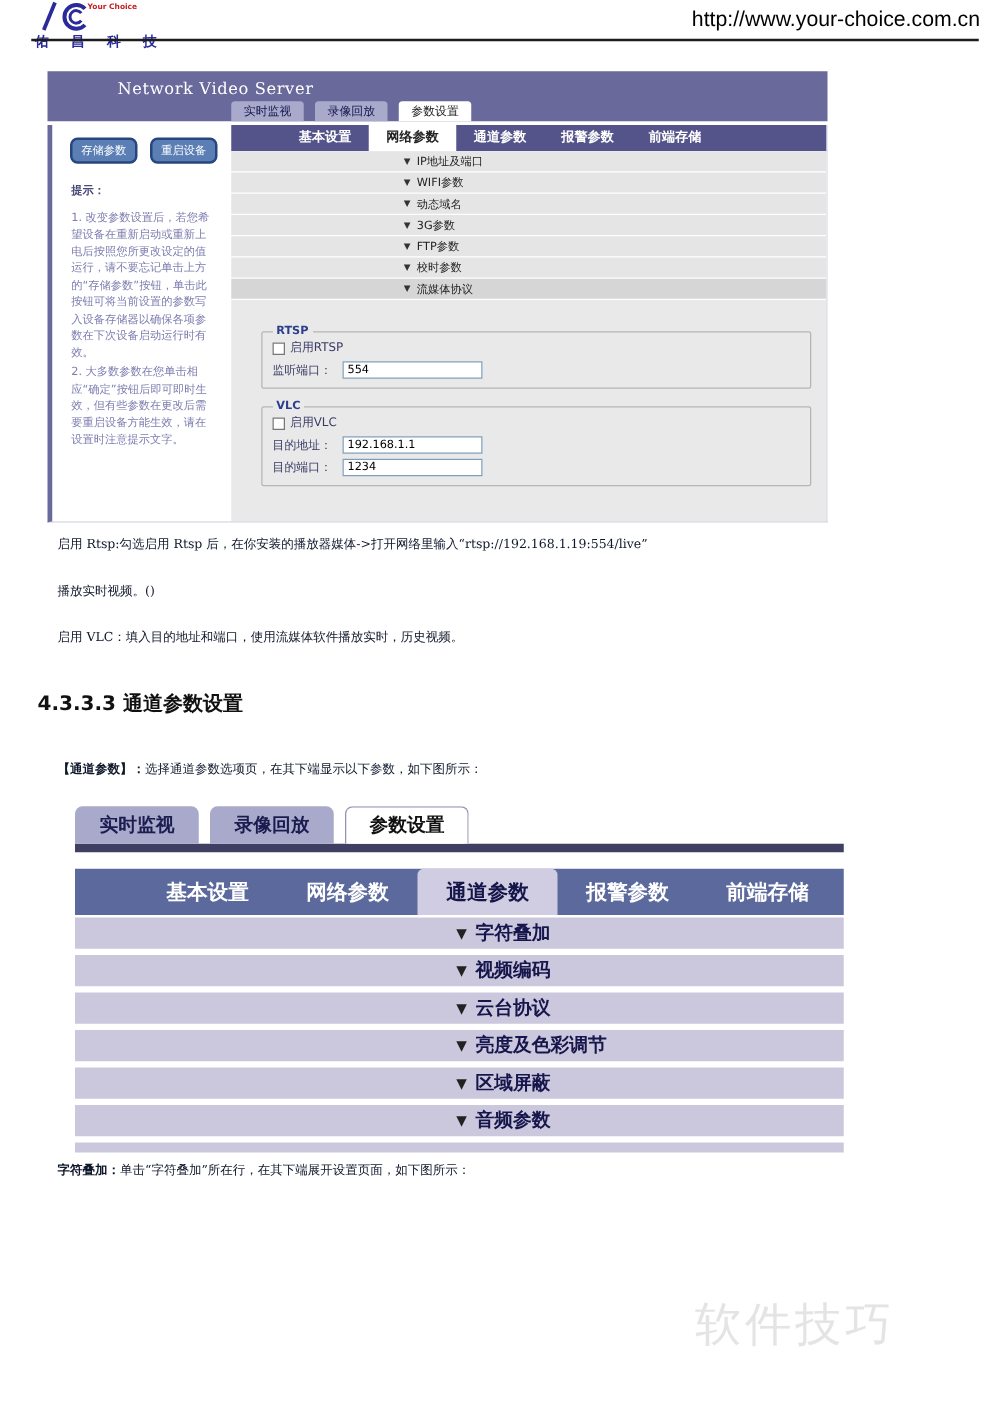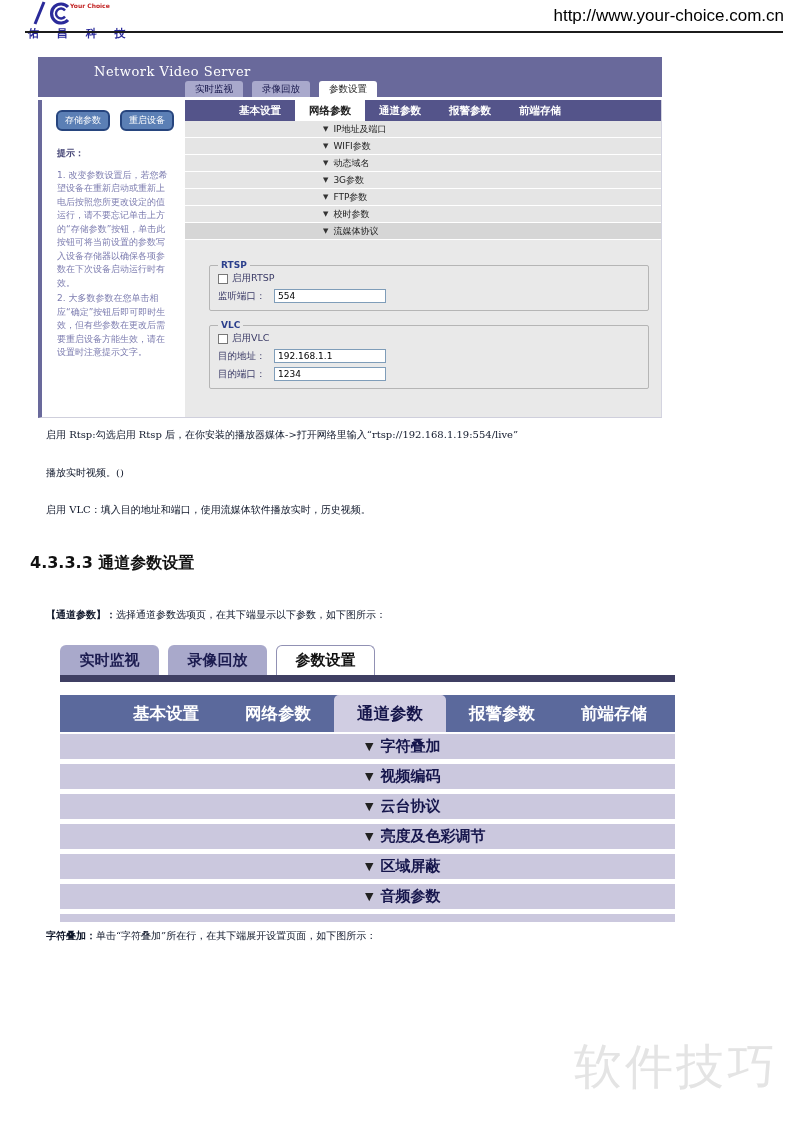--- a/index.html
+++ b/index.html
@@ -65,21 +65,21 @@
   .s2-gap { height:13px; background:#fff; }
   .s2-nav { height:37px; background:#5b699c; display:flex; padding-left:50px; }
   .s2-nav-item { width:112px; text-align:center; line-height:37px; font-size:16.5px; font-weight:bold; color:#fff; cursor:pointer; white-space:nowrap; }
   .s2-nav-item.active { background:#d0cde2; color:#15154a; border-radius:5px 5px 0 0; }
   .s2-menu-row { height:25px; margin-top:5px; background:#cbc8de; display:flex; align-items:center; gap:7px; padding-left:305px; font-size:15px; font-weight:bold; color:#16164c; cursor:pointer; }
   .s2-menu-row:first-child { margin-top:2px; }
   .caret-l { font-size:11px; color:#222; line-height:1; }
   .s2-strip { height:8px; margin-top:5px; background:#cbc8de; }
 
   
-  .watermark { position:absolute; left:574px; top:1035px; font-size:48px; letter-spacing:3px; color:#e4e4e4; font-family:"DejaVu Sans","Liberation Sans",sans-serif; white-space:nowrap; }
+  .watermark { position:absolute; left:556px; top:1035px; font-size:37px; letter-spacing:3px; color:#e4e4e4; font-family:"DejaVu Sans","Liberation Sans",sans-serif; white-space:nowrap; }
 </style>
 </head>
 <body>
 
 <div class="page">
 
   <div class="logo-wrap">
     <svg class="logo-art" width="96" height="24" viewBox="0 0 96 24">
       <path d="M16 1 L7 23" stroke="#2a2a9a" stroke-width="3" fill="none"></path>
       <path d="M40 6 A9.5 9.5 0 1 0 40 19" stroke="#2a2a9a" stroke-width="3.2" fill="none"></path>

